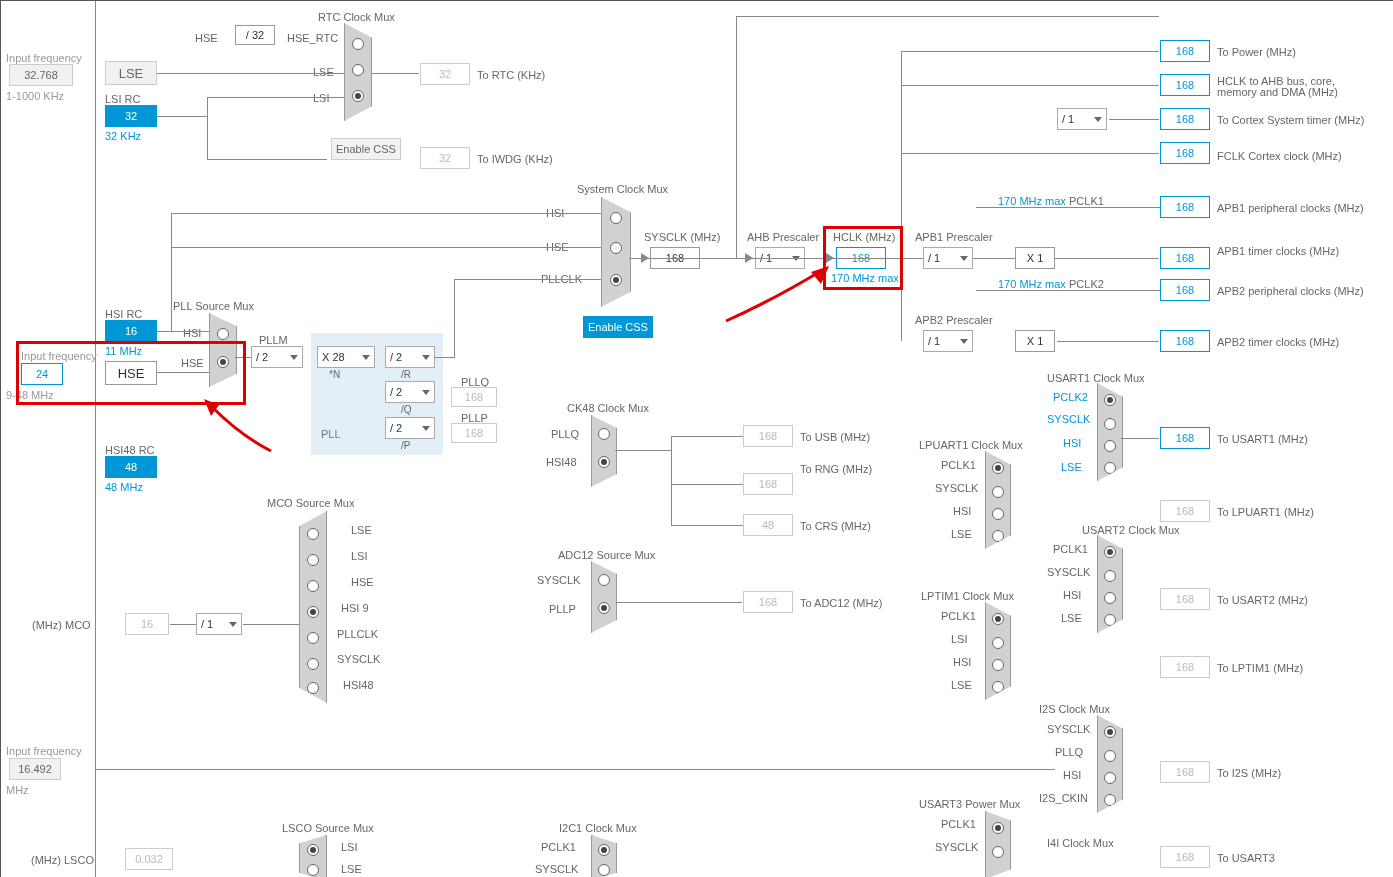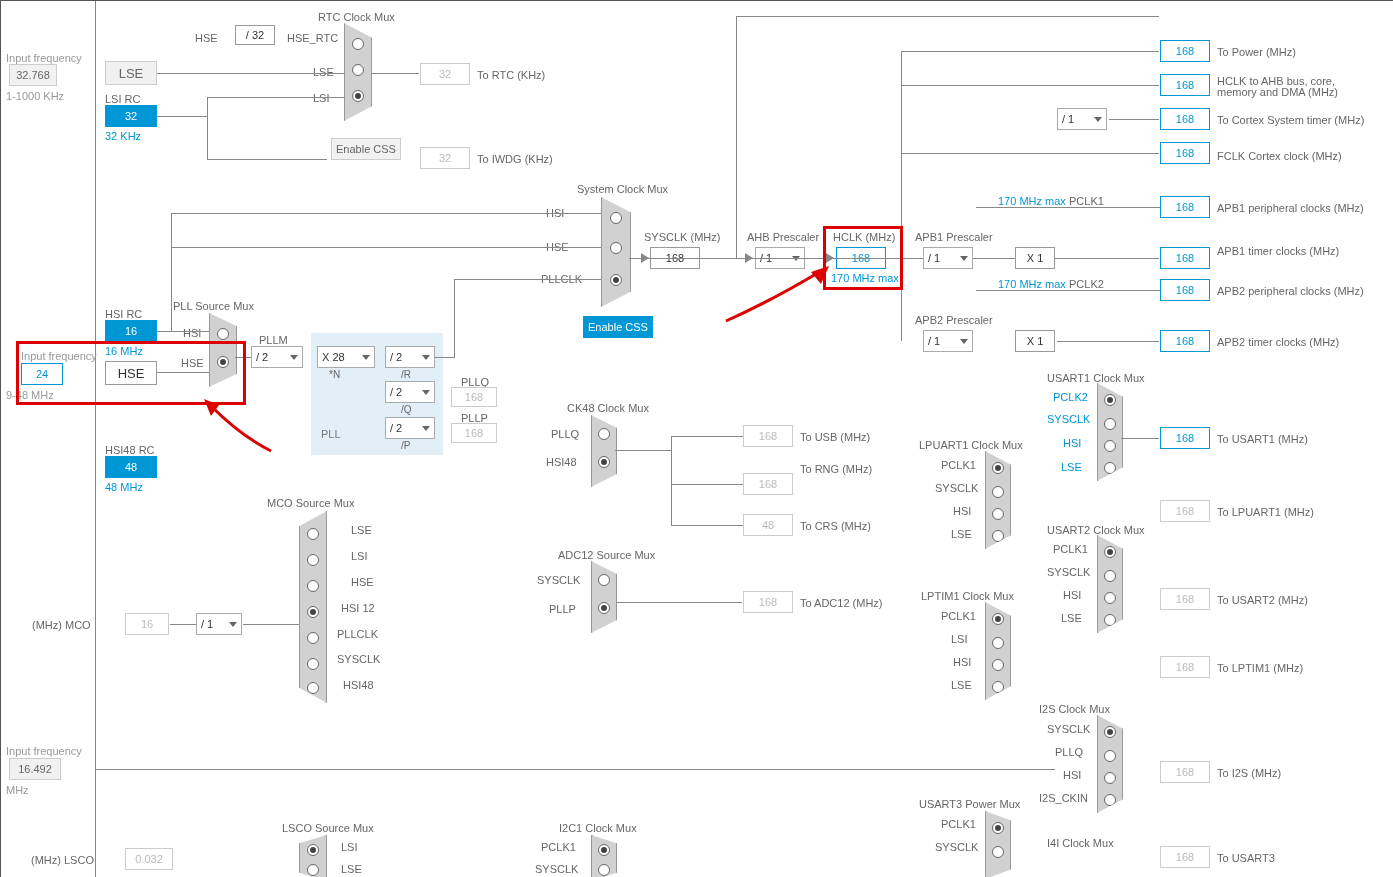--- a/index.html
+++ b/index.html
@@ -27,21 +27,21 @@
 svg.redarrow{position:absolute;pointer-events:none}
 </style>
 </head>
 <body>
 
 <div class="canvas">
 
 <div class="wire v" style="left:94px;top:0;height:877px"></div>
 
 <div class="lbl fade" style="left:5px;top:51px">Input frequency</div>
-<div class="box greyfill" style="left:8px;top:63px;width:48px;height:22px">32.768</div>
+<div class="box greyfill" style="left:8px;top:63px;width:64px;height:22px">32.768</div>
 <div class="lbl fade" style="left:5px;top:89px">1-1000 KHz</div>
 
 <div class="box greyfill" style="left:104px;top:60px;width:52px;height:24px;font-size:13px">LSE</div>
 <div class="lbl" style="left:104px;top:92px">LSI RC</div>
 <div class="box blue" style="left:104px;top:104px;width:52px;height:22px">32</div>
 <div class="lbl sm" style="left:104px;top:129px">32 KHz</div>
 
 <div class="lbl" style="left:194px;top:31px">HSE</div>
 <div class="box" style="left:234px;top:24px;width:40px;height:20px">/ 32</div>
 <div class="lbl" style="left:286px;top:31px">HSE_RTC</div>
@@ -64,21 +64,21 @@
 
 <div class="wire h" style="left:156px;top:72px;width:188px"></div>
 <div class="wire h" style="left:156px;top:115px;width:50px"></div>
 <div class="wire v" style="left:206px;top:96px;height:62px"></div>
 <div class="wire h" style="left:206px;top:96px;width:138px"></div>
 <div class="wire h" style="left:206px;top:158px;width:120px"></div>
 <div class="wire h" style="left:370px;top:72px;width:48px"></div>
 
 <div class="lbl" style="left:104px;top:307px">HSI RC</div>
 <div class="box blue" style="left:104px;top:319px;width:52px;height:22px">16</div>
-<div class="lbl sm" style="left:104px;top:344px">16 MHz</div>
+<div class="lbl sm" style="left:104px;top:344px">11 MHz</div>
 
 <div class="lbl fade" style="left:20px;top:349px">Input frequency</div>
 <div class="box" style="left:20px;top:362px;width:42px;height:22px;color:#0097d6;border-color:#0097d6">24</div>
 <div class="lbl fade" style="left:5px;top:388px">9-48 MHz</div>
 <div class="box" style="left:104px;top:360px;width:52px;height:24px;font-size:13px">HSE</div>
 
 <div class="lbl" style="left:172px;top:299px">PLL Source Mux</div>
 <div class="mux" style="left:208px;top:312px;width:26px;height:72px;clip-path:polygon(0 0,100% 18%,100% 82%,0 100%)">
   <div class="dot" style="top:14px"></div>
   <div class="dot on" style="top:42px"></div>
@@ -249,21 +249,21 @@
   <div class="dot" style="top:42px"></div>
   <div class="dot" style="top:68px"></div>
   <div class="dot on" style="top:94px"></div>
   <div class="dot" style="top:120px"></div>
   <div class="dot" style="top:146px"></div>
   <div class="dot" style="top:170px"></div>
 </div>
 <div class="lbl" style="left:350px;top:523px">LSE</div>
 <div class="lbl" style="left:350px;top:549px">LSI</div>
 <div class="lbl" style="left:350px;top:575px">HSE</div>
-<div class="lbl" style="left:340px;top:601px">HSI 12</div>
+<div class="lbl" style="left:340px;top:601px">HSI 9</div>
 <div class="lbl" style="left:336px;top:627px">PLLCLK</div>
 <div class="lbl" style="left:336px;top:652px">SYSCLK</div>
 <div class="lbl" style="left:342px;top:678px">HSI48</div>
 <div class="sel" style="left:195px;top:612px;width:46px;height:22px">
       <span>/ 1</span>
       <span class="chev"></span>
     </div>
 <div class="box ro" style="left:124px;top:612px;width:44px;height:22px">16</div>
 <div class="lbl" style="left:31px;top:618px">(MHz) MCO</div>
 <div class="wire h" style="left:242px;top:623px;width:56px"></div>
@@ -314,21 +314,21 @@
   <div class="dot" style="top:56px"></div>
   <div class="dot" style="top:78px"></div>
 </div>
 <div class="lbl" style="left:940px;top:458px">PCLK1</div>
 <div class="lbl" style="left:934px;top:481px">SYSCLK</div>
 <div class="lbl" style="left:952px;top:504px">HSI</div>
 <div class="lbl" style="left:950px;top:527px">LSE</div>
 <div class="box ro" style="left:1159px;top:499px;width:50px;height:22px">168</div>
 <div class="lbl" style="left:1216px;top:505px">To LPUART1 (MHz)</div>
 
-<div class="lbl" style="left:1046px;top:523px">USART2 Clock Mux</div>
+<div class="lbl" style="left:1081px;top:523px">USART2 Clock Mux</div>
 <div class="mux" style="left:1096px;top:534px;width:24px;height:96px;clip-path:polygon(0 0,100% 14%,100% 86%,0 100%)">
   <div class="dot on" style="top:10px"></div>
   <div class="dot" style="top:34px"></div>
   <div class="dot" style="top:56px"></div>
   <div class="dot" style="top:78px"></div>
 </div>
 <div class="lbl" style="left:1052px;top:542px">PCLK1</div>
 <div class="lbl" style="left:1046px;top:565px">SYSCLK</div>
 <div class="lbl" style="left:1062px;top:588px">HSI</div>
 <div class="lbl" style="left:1060px;top:611px">LSE</div>

